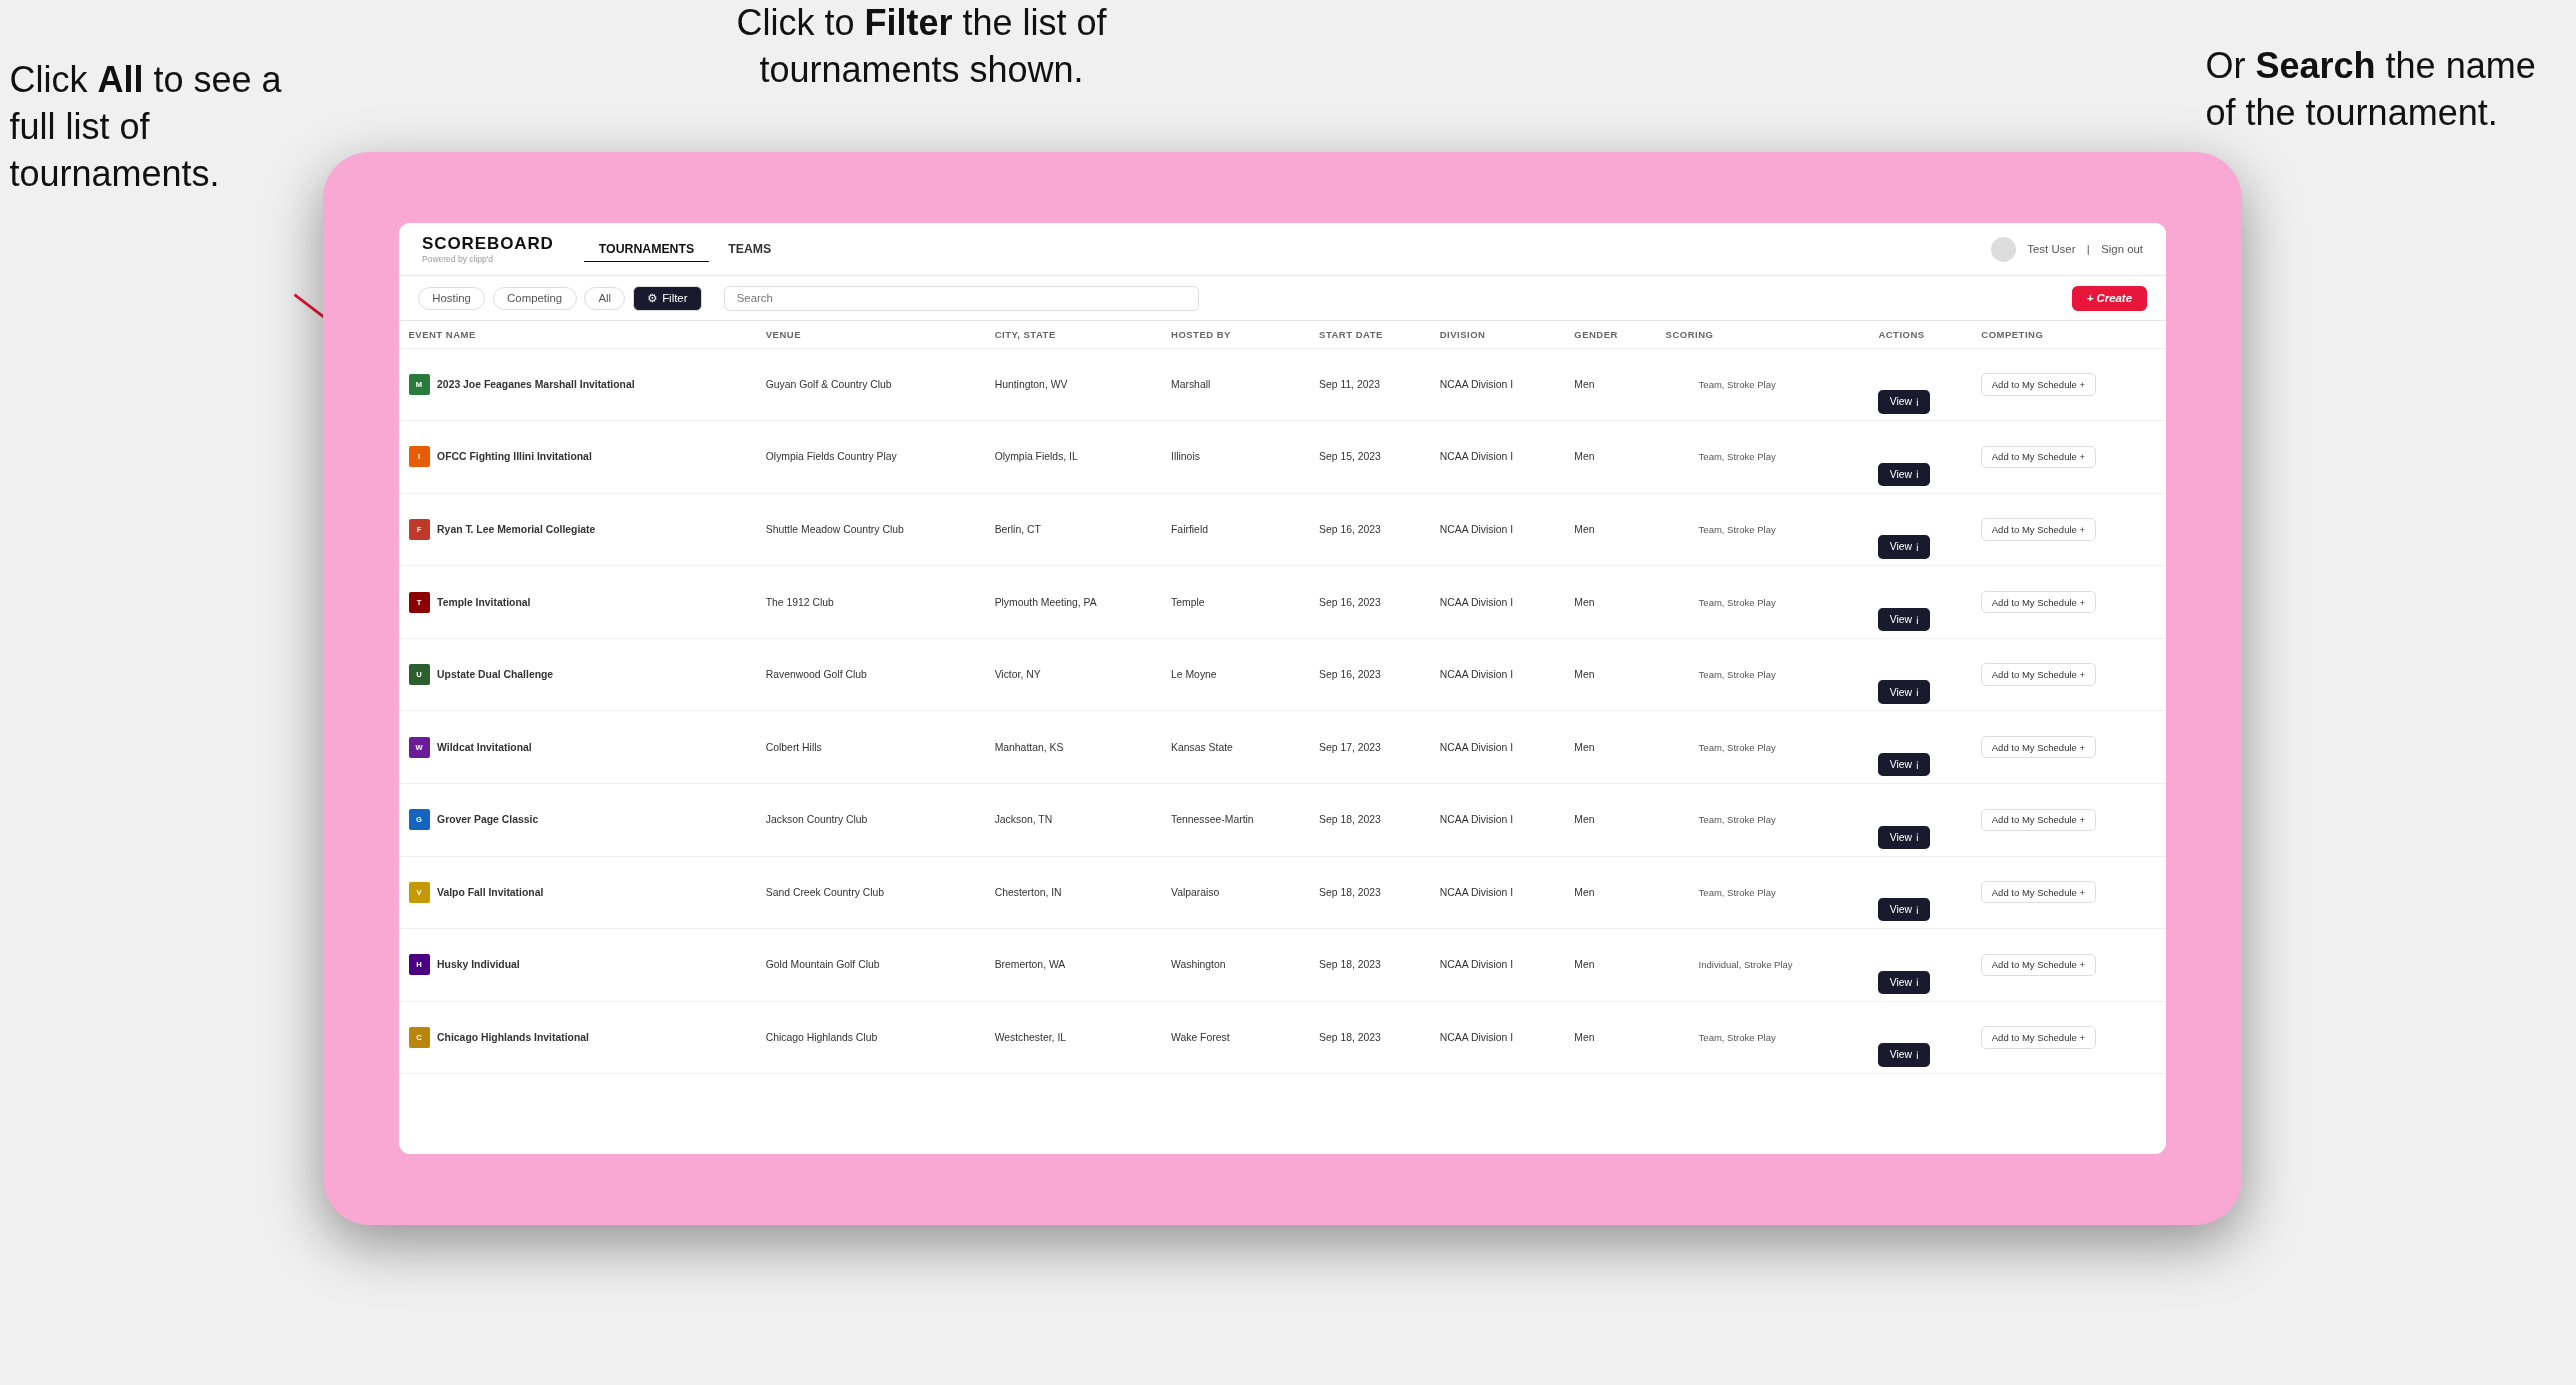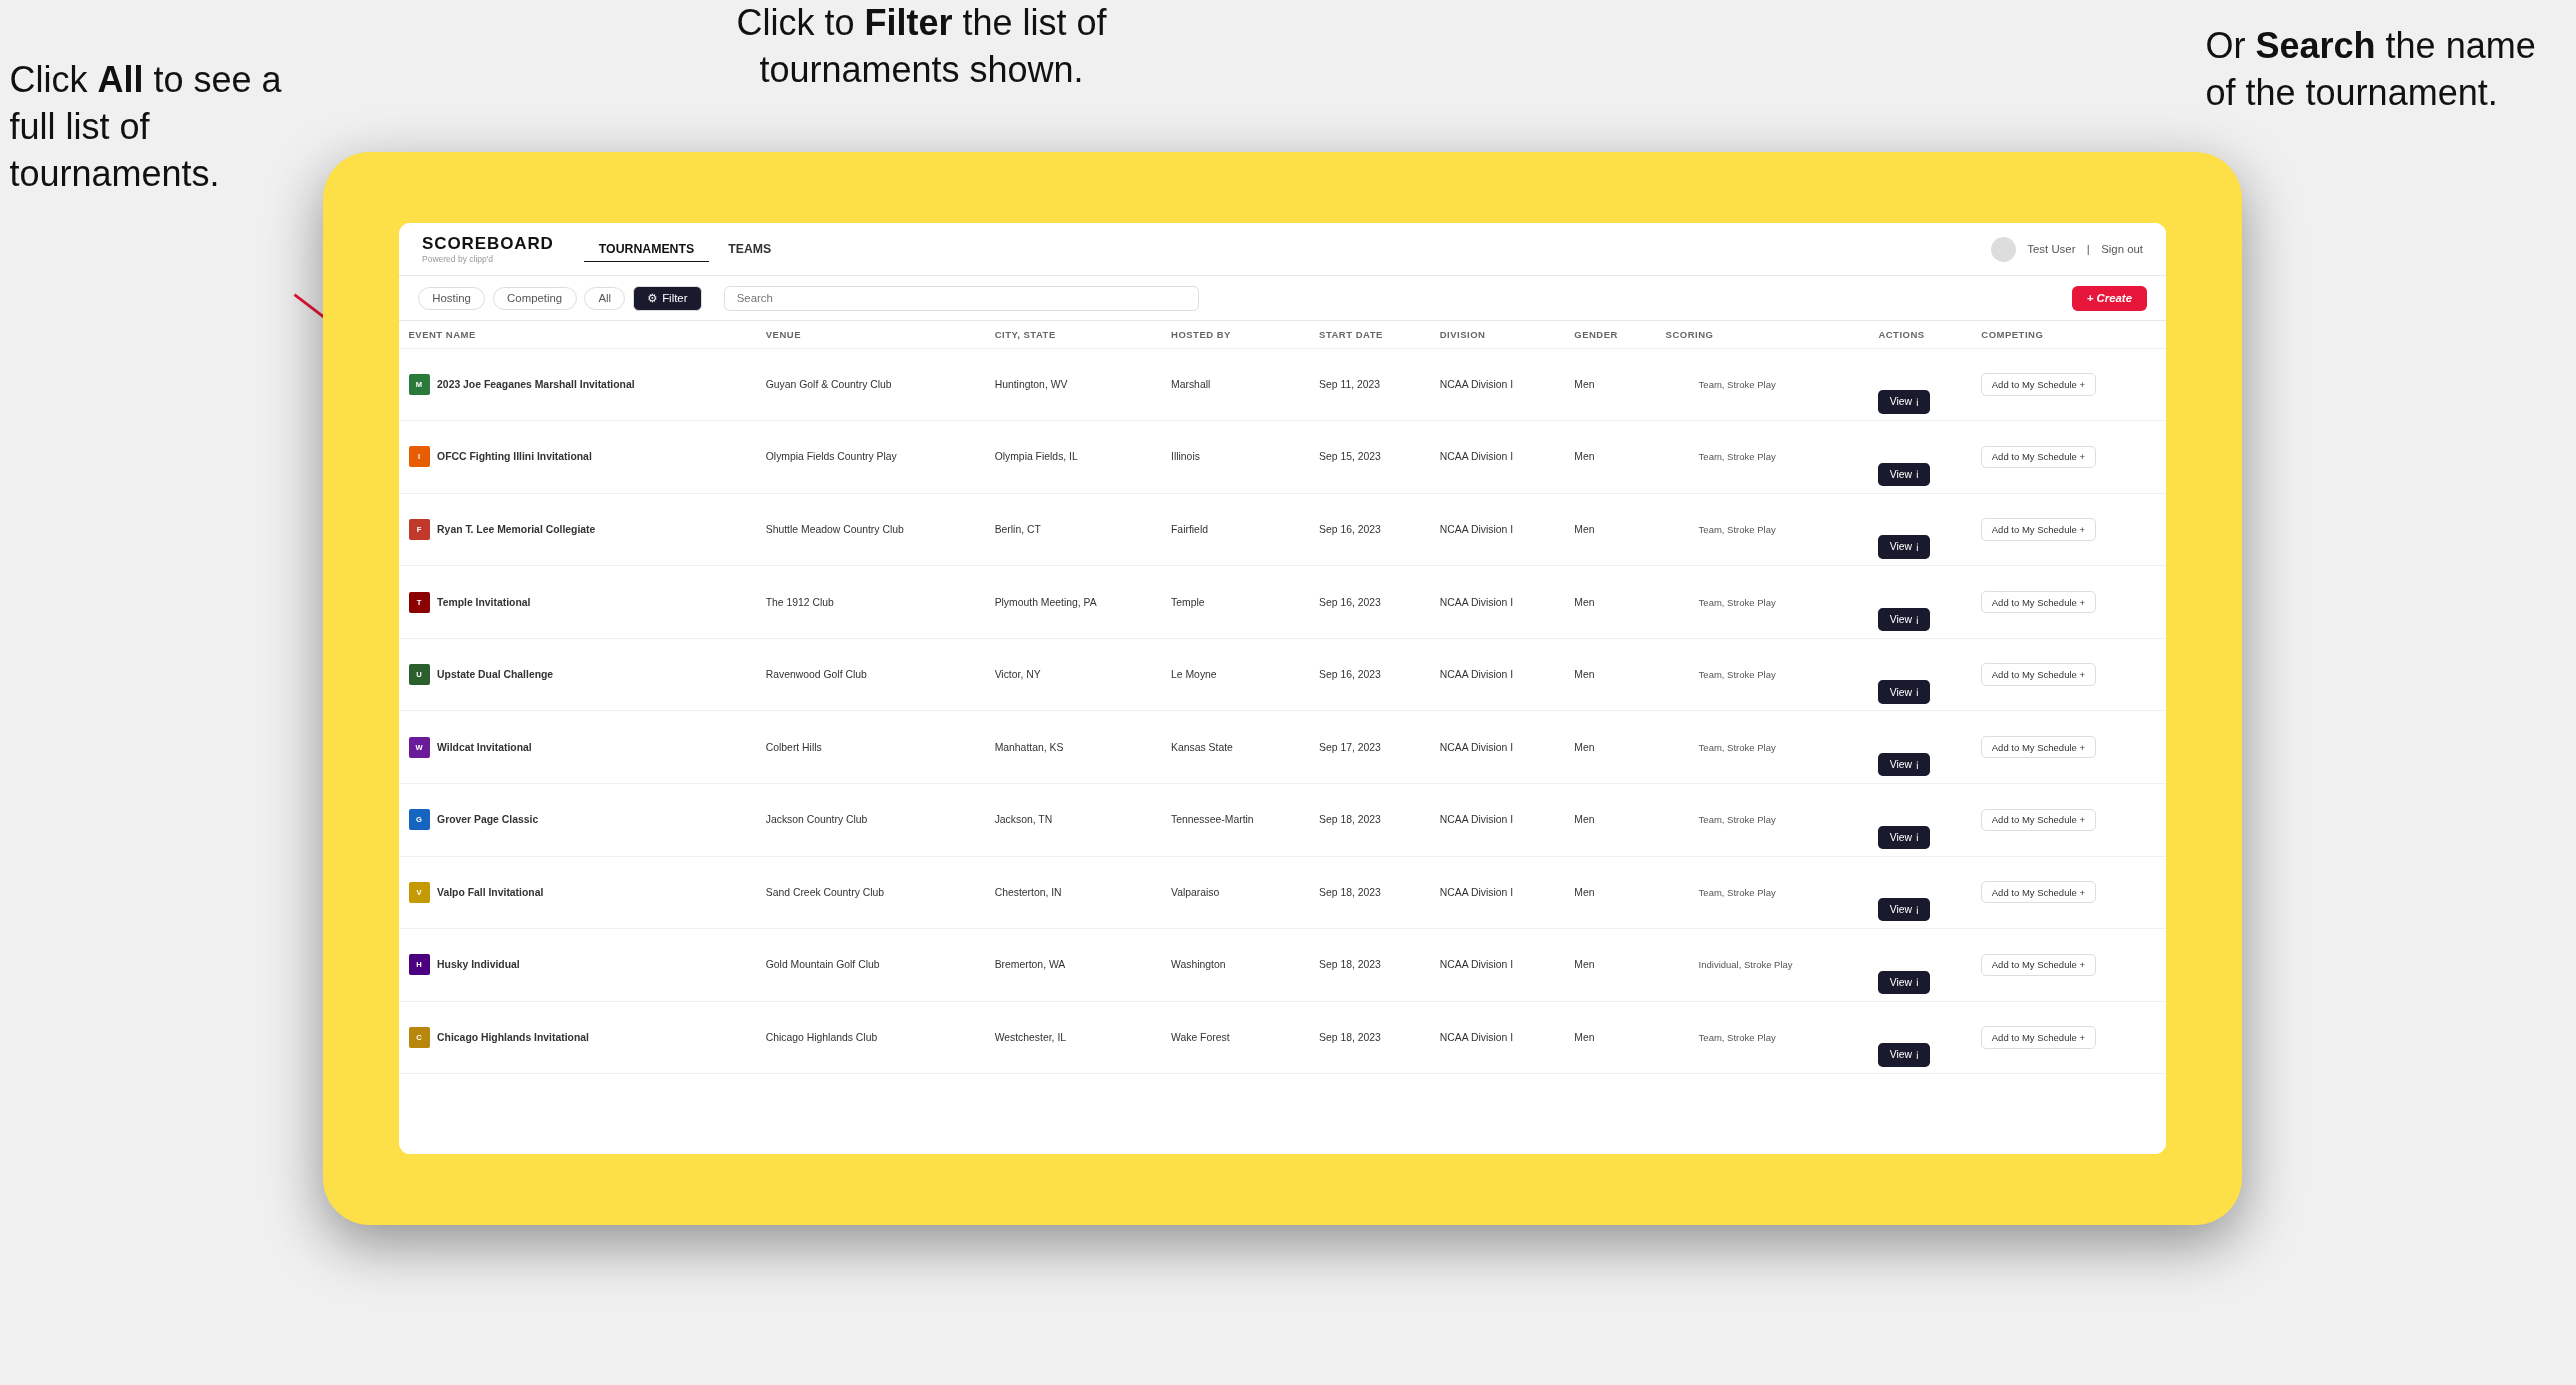--- a/index.html
+++ b/index.html
@@ -16,36 +16,36 @@
     .annotation {
       position: absolute;
       font-size: 36px;
       color: #111;
       line-height: 1.3;
     }
     .annotation strong { font-weight: 800; }
 
     .ann-top-left { top: 57px; left: 9.5px; width: 304px; }
     .ann-top-center { top: 0px; left: 646px; width: 551px; text-align: center; }
-    .ann-top-right { top: 23px; right: 9.5px; width: 361px; text-align: left; }
+    .ann-top-right { top: 43px; right: 9.5px; width: 361px; text-align: left; }
 
     
     .arrow-svg {
       position: absolute;
       pointer-events: none;
     }
 
     
     .tablet-frame {
       position: absolute;
       top: 152px;
       left: 323px;
       width: 1919px;
       height: 1073px;
-      background: #fde047;
+      background: #f9a8d4;
       border-radius: 47px;
       box-shadow: 0 19px 57px rgba(0,0,0,0.4);
       display: flex;
       align-items: center;
       justify-content: center;
     }
 
     .tablet-screen {
       width: 1767px;
       height: 931px;

